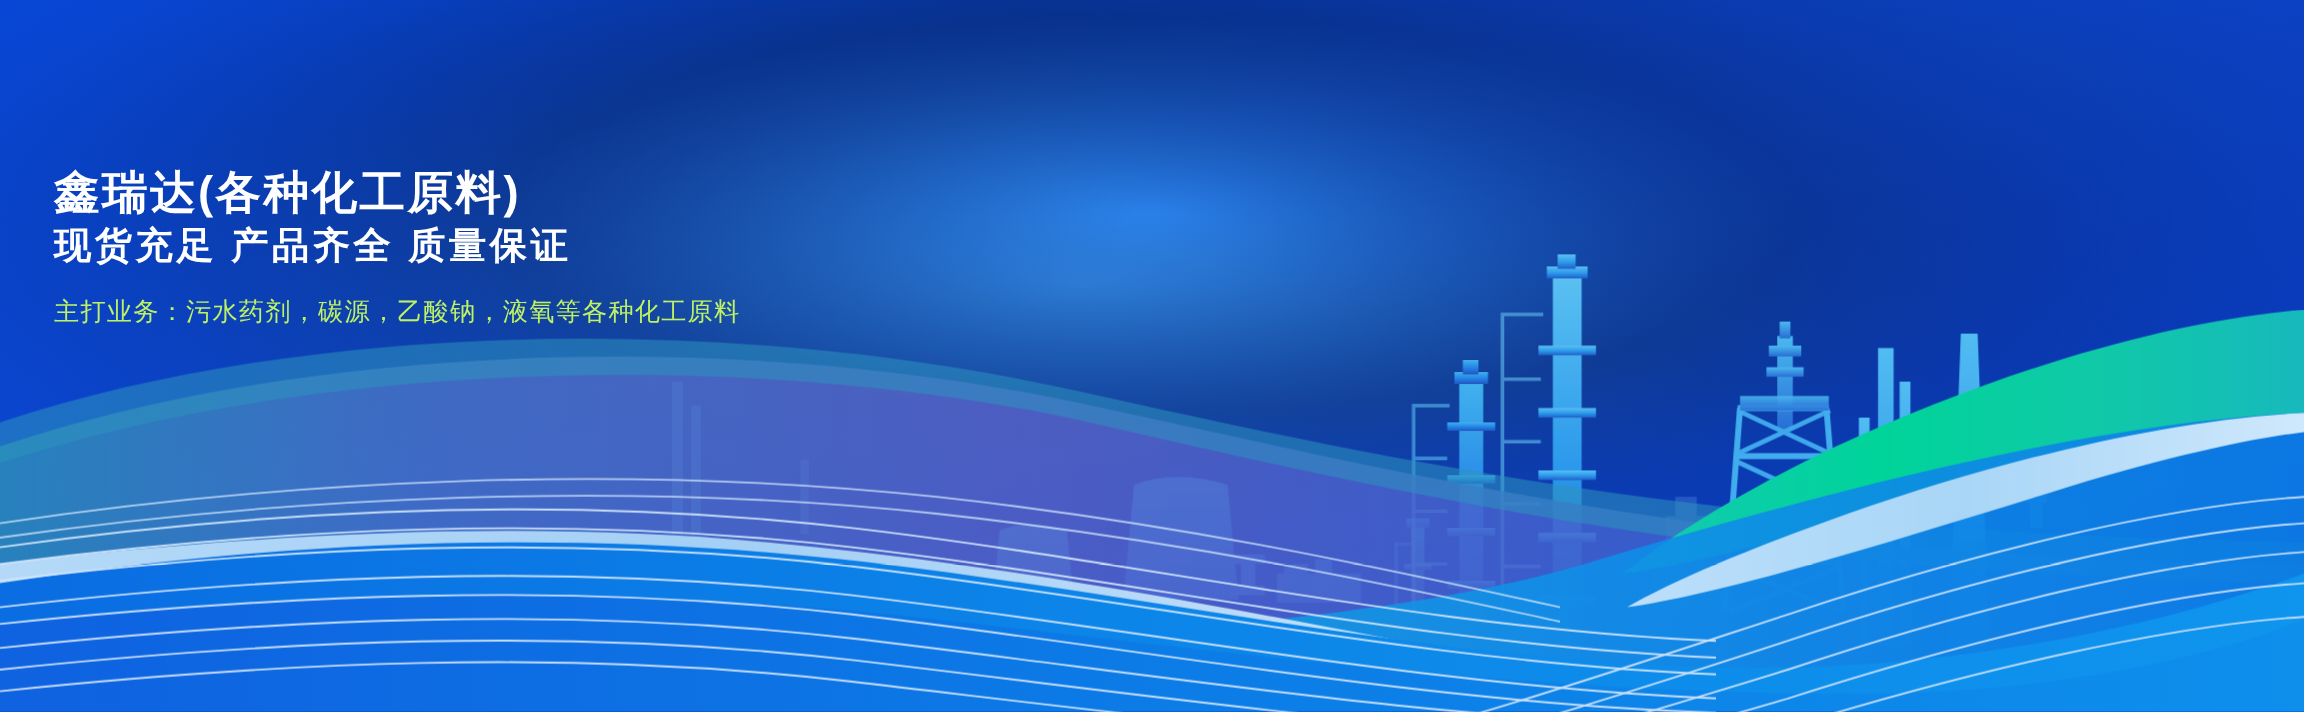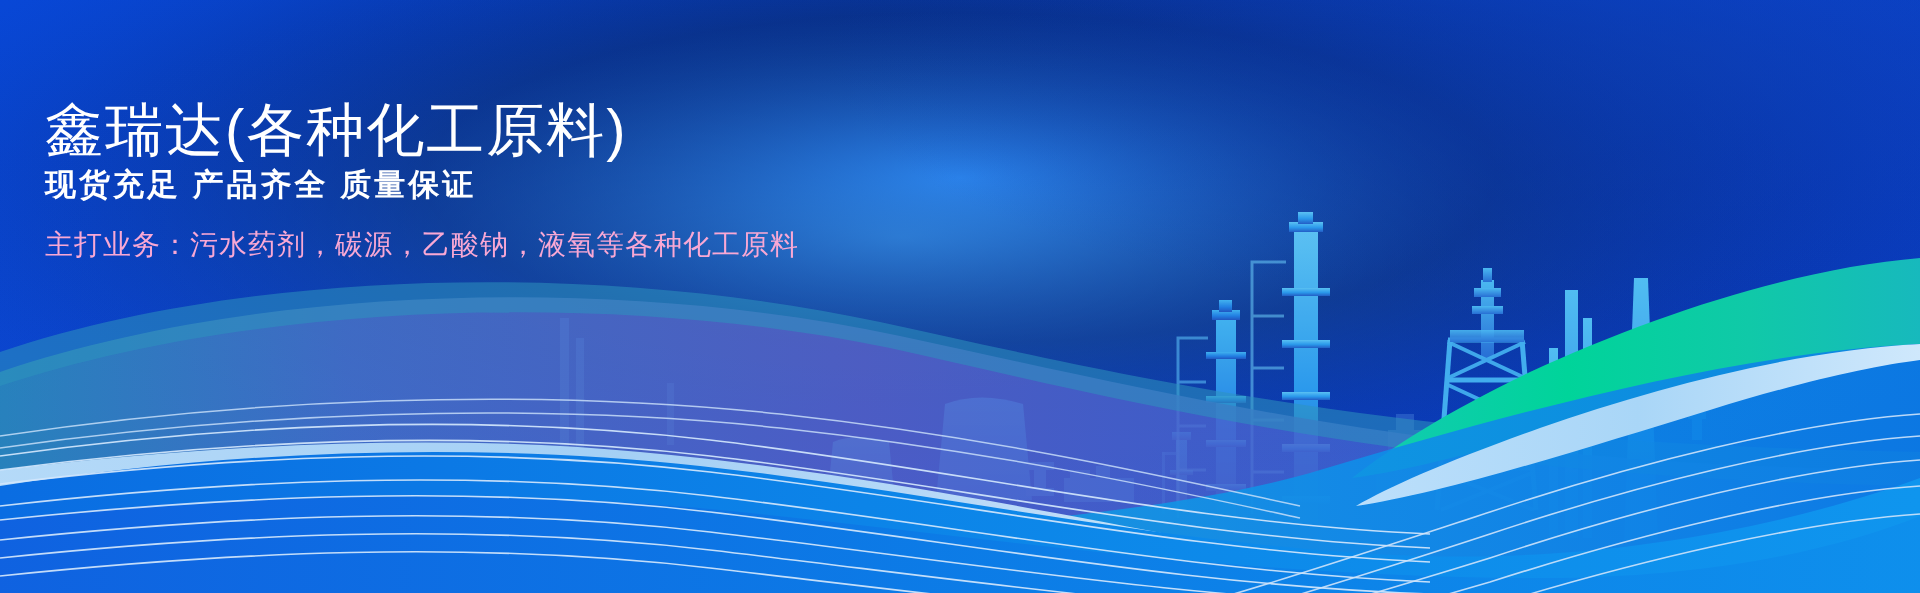--- a/index.html
+++ b/index.html
@@ -19,39 +19,40 @@
     width:1920px; height:593px;
     display:block;
   }
   #text-layer {
     position:absolute;
     left:45px; top:96px;
     width:1000px;
     z-index:5;
   }
   #title {
-    font-size:58px;
-    font-weight:normal;
+    font-size:38px;
+    font-weight:bold;
     color:#ffffff;
     letter-spacing:2px;
     line-height:1.18;
     white-space:nowrap;
+    margin-top:43px;
   }
   #subtitle {
     font-size:31px;
     font-weight:bold;
     color:#ffffff;
     letter-spacing:3px;
     white-space:nowrap;
   }
   #tagline {
     margin-top:20px;
-    font-size:28px;
+    font-size:21px;
     font-weight:normal;
-    color:#f9a8d4;
+    color:#bef264;
     letter-spacing:1px;
     white-space:nowrap;
   }
 </style>
 </head>
 <body>
 
 <div id="banner">
 
   <svg id="bg-svg" viewBox="0 0 1920 593" preserveAspectRatio="none">

